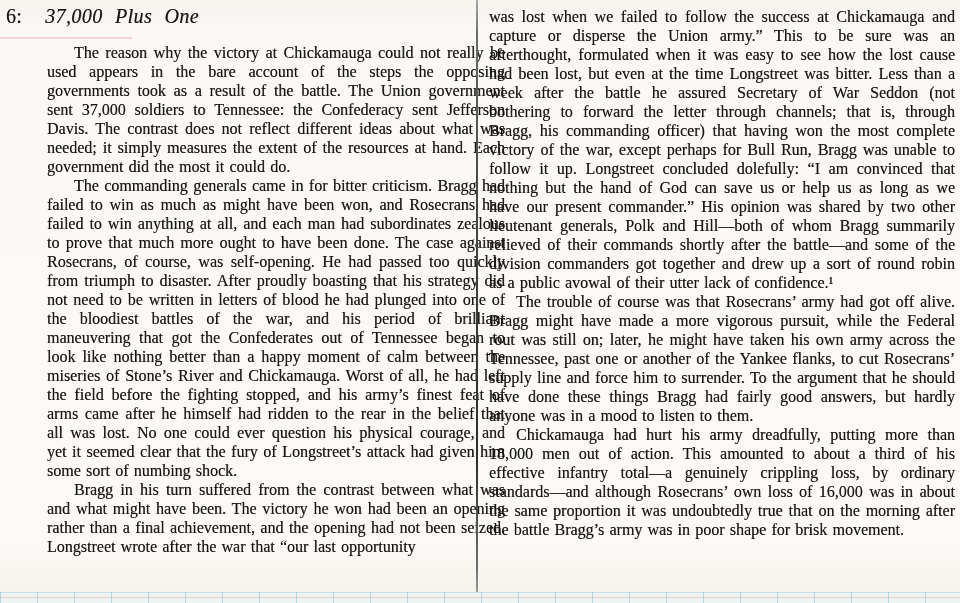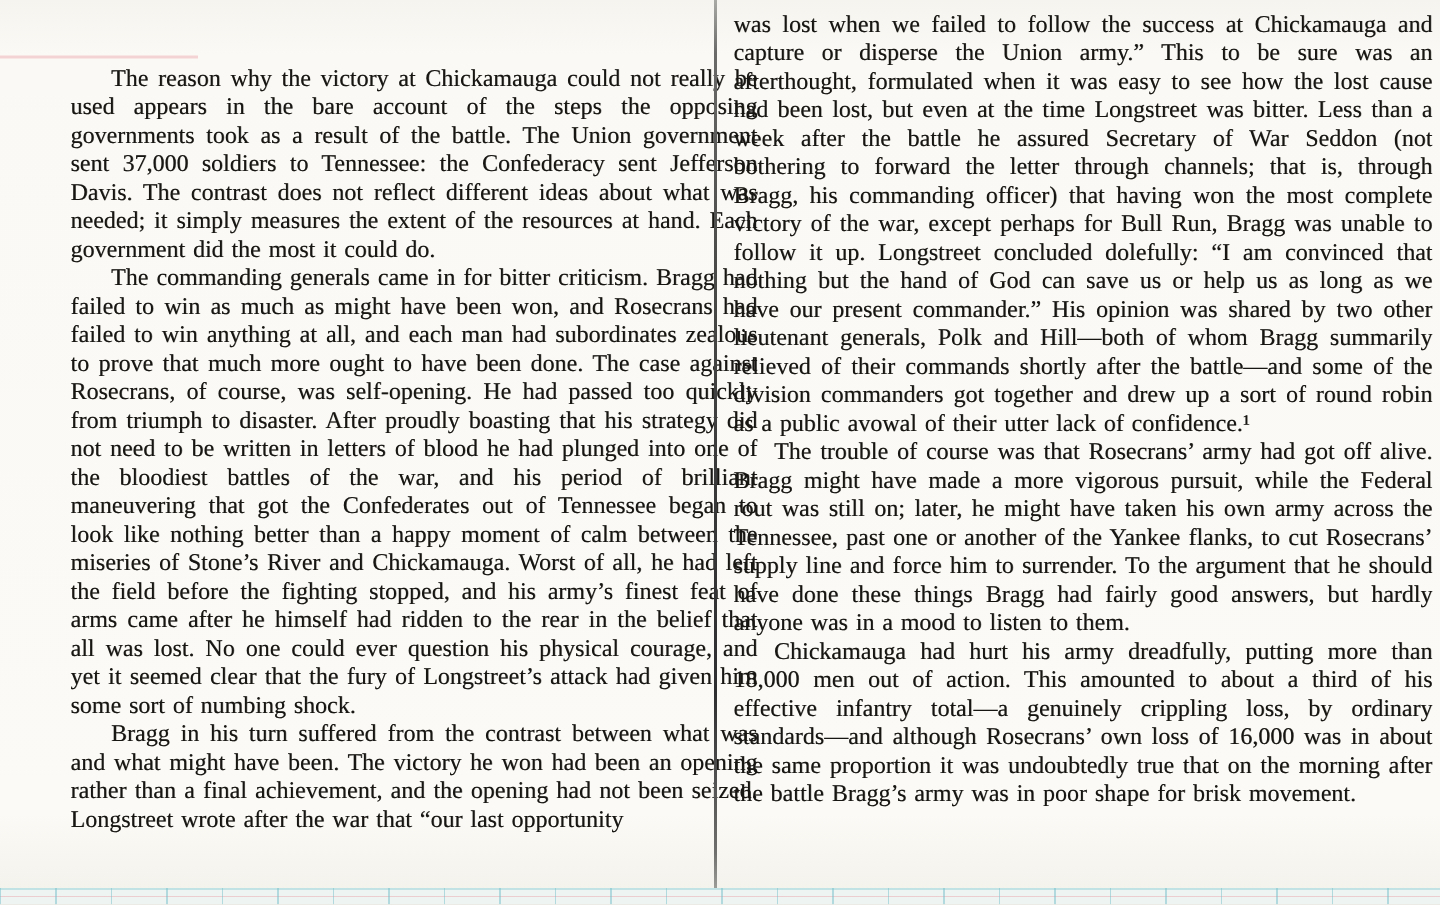--- a/index.html
+++ b/index.html
@@ -63,20 +63,23 @@
     background: linear-gradient(180deg,
       #a9a9a6 0%, #6a6a68 6%, #4a4a48 30%,
       #39393a 55%, #2e2e30 78%, #6f6f6d 96%, #9b9b98 100%);
   }
 </style>
 </head>
 <body>
 
 <div class="page">
 
+  <div class="header">
+    <span class="chapter-number">6:</span><span class="chapter-title">37,000 Plus One</span>
+  </div>
 
   <div class="pink-smudge"></div>
 
   <div class="column col-left">
     <p>The reason why the victory at Chickamauga could not really be used appears in the bare account of the steps the opposing governments took as a result of the battle. The Union government sent 37,000 soldiers to Tennessee: the Confederacy sent Jefferson Davis. The contrast does not reflect different ideas about what was needed; it simply measures the extent of the resources at hand. Each government did the most it could do.</p>
     <p>The commanding generals came in for bitter criticism. Bragg had failed to win as much as might have been won, and Rosecrans had failed to win anything at all, and each man had subordinates zealous to prove that much more ought to have been done. The case against Rosecrans, of course, was self-opening. He had passed too quickly from triumph to disaster. After proudly boasting that his strategy did not need to be written in letters of blood he had plunged into one of the bloodiest battles of the war, and his period of brilliant maneuvering that got the Confederates out of Tennessee began to look like nothing better than a happy moment of calm between the miseries of Stone’s River and Chickamauga. Worst of all, he had left the field before the fighting stopped, and his army’s finest feat of arms came after he himself had ridden to the rear in the belief that all was lost. No one could ever question his physical courage, and yet it seemed clear that the fury of Longstreet’s attack had given him some sort of numbing shock.</p>
     <p>Bragg in his turn suffered from the contrast between what was and what might have been. The victory he won had been an opening rather than a final achievement, and the opening had not been seized. Longstreet wrote after the war that “our last opportunity</p>
   </div>
 
   <div class="divider"></div>

